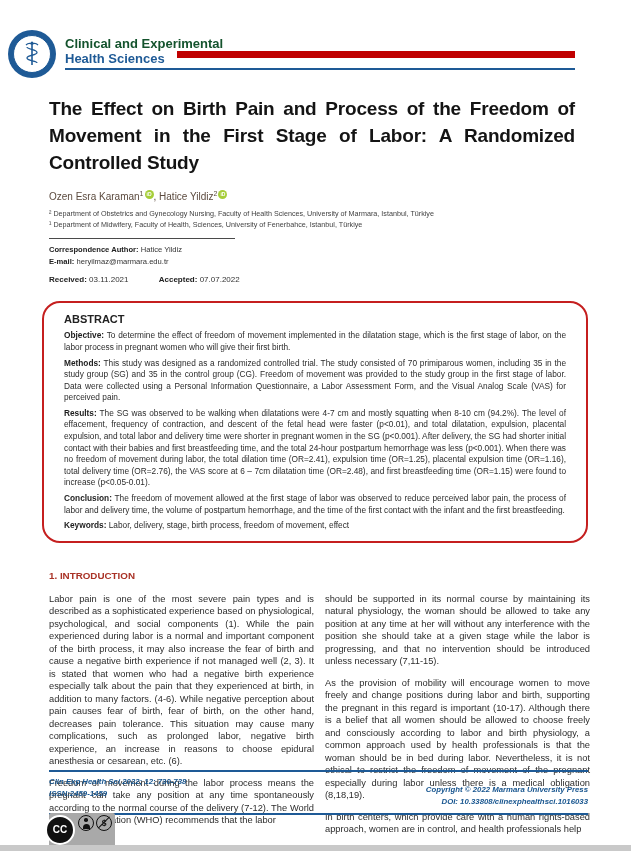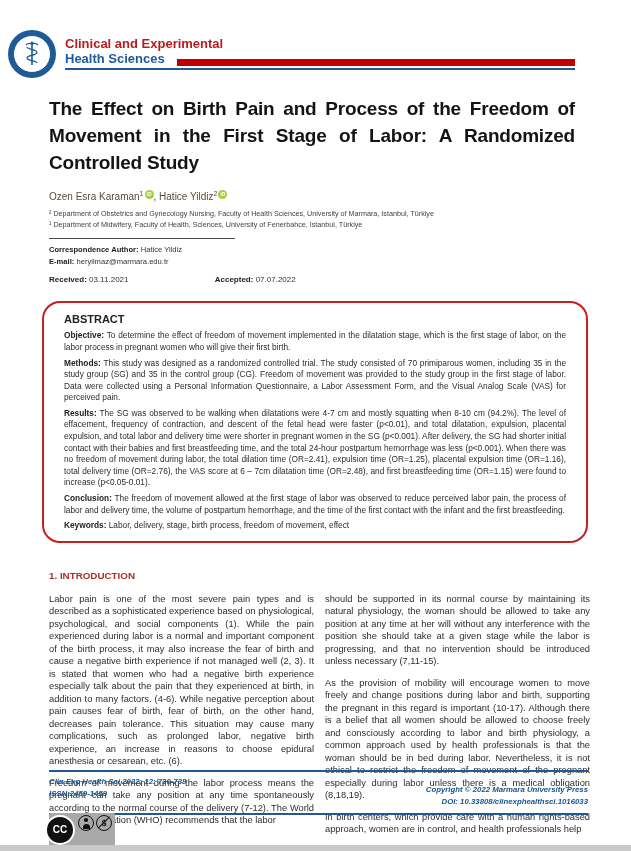--- a/index.html
+++ b/index.html
@@ -6,39 +6,39 @@
   .page{position:relative;width:631px;height:851px;background:#fff;overflow:hidden;
         font-family:"Liberation Sans",sans-serif;color:#222;}
 
   
   .header{display:flex;align-items:flex-start;margin:30px 56px 0 8px;}
   .logo{width:48px;height:48px;border-radius:50%;background:#1e5a96;position:relative;flex:none;
         display:flex;align-items:center;justify-content:center;}
   .logo-inner{width:36px;height:36px;border-radius:50%;background:#fff;border:1.5px solid #1e5a96;
         display:flex;align-items:center;justify-content:center;}
   .jname{flex:1;margin-left:9px;padding-top:6px;}
-  .jname-l1{color:#b91c1c;font-weight:bold;font-size:13px;line-height:15px;}
-  .l2row{display:flex;align-items:flex-end;border-bottom:2px solid #1e5a96;padding-bottom:1px;}
+  .jname-l1{color:#14532d;font-weight:bold;font-size:13px;line-height:15px;}
+  .l2row{display:flex;border-bottom:2px solid #1e5a96;padding-bottom:1px;}
   .jname-l2{color:#1e5a96;font-weight:bold;font-size:13px;line-height:16px;white-space:nowrap;}
   .redbar{flex:1;height:7px;background:#c00000;margin-left:12px;margin-bottom:1px;}
 
   
   .title{margin:17px 56px 0 49px;font-size:19px;font-weight:bold;color:#141414;
          line-height:27px;text-align:justify;letter-spacing:-0.2px;}
   .authors{margin:14px 43px 0 49px;font-size:10px;color:#5b4a3e;}
   .authors sup{font-size:7px;}
   .orcid{display:inline-block;width:9px;height:9px;border-radius:50%;background:#a6ce39;color:#fff;
          font-size:5px;font-weight:bold;text-align:center;line-height:9px;vertical-align:super;margin-left:1px;}
   .affil{margin:6px 43px 0 49px;font-size:7.2px;color:#3f3f3f;line-height:11px;}
   .divider{margin:8px 0 5px 49px;width:186px;border-top:1px solid #4a4a4a;}
   .corr{margin:0 43px 0 49px;font-size:7.6px;line-height:12px;color:#333;}
   .corr b{color:#222;}
   .dates{margin:7px 43px 0 49px;font-size:8px;color:#333;}
   .dates b{color:#222;}
-  .accepted-group{margin-left:84px;}
+  .accepted-group{margin-left:28px;}
 
   
   .abstract-box{margin:17px 43px 0 42px;border:2px solid #c51f1f;border-radius:18px;
                 padding:10px 20px 9px 20px;}
   .abs-head{font-size:11px;font-weight:bold;color:#222;margin:0 0 5px 0;}
   .abs-p{font-size:8.3px;line-height:11.6px;text-align:justify;color:#2c2c2c;margin:4px 0 0 0;}
   .abs-p b{color:#1d1d1d;}
 
   
   .sec-head{margin:27px 43px 12px 49px;font-size:9.8px;font-weight:bold;color:#a93226;}

